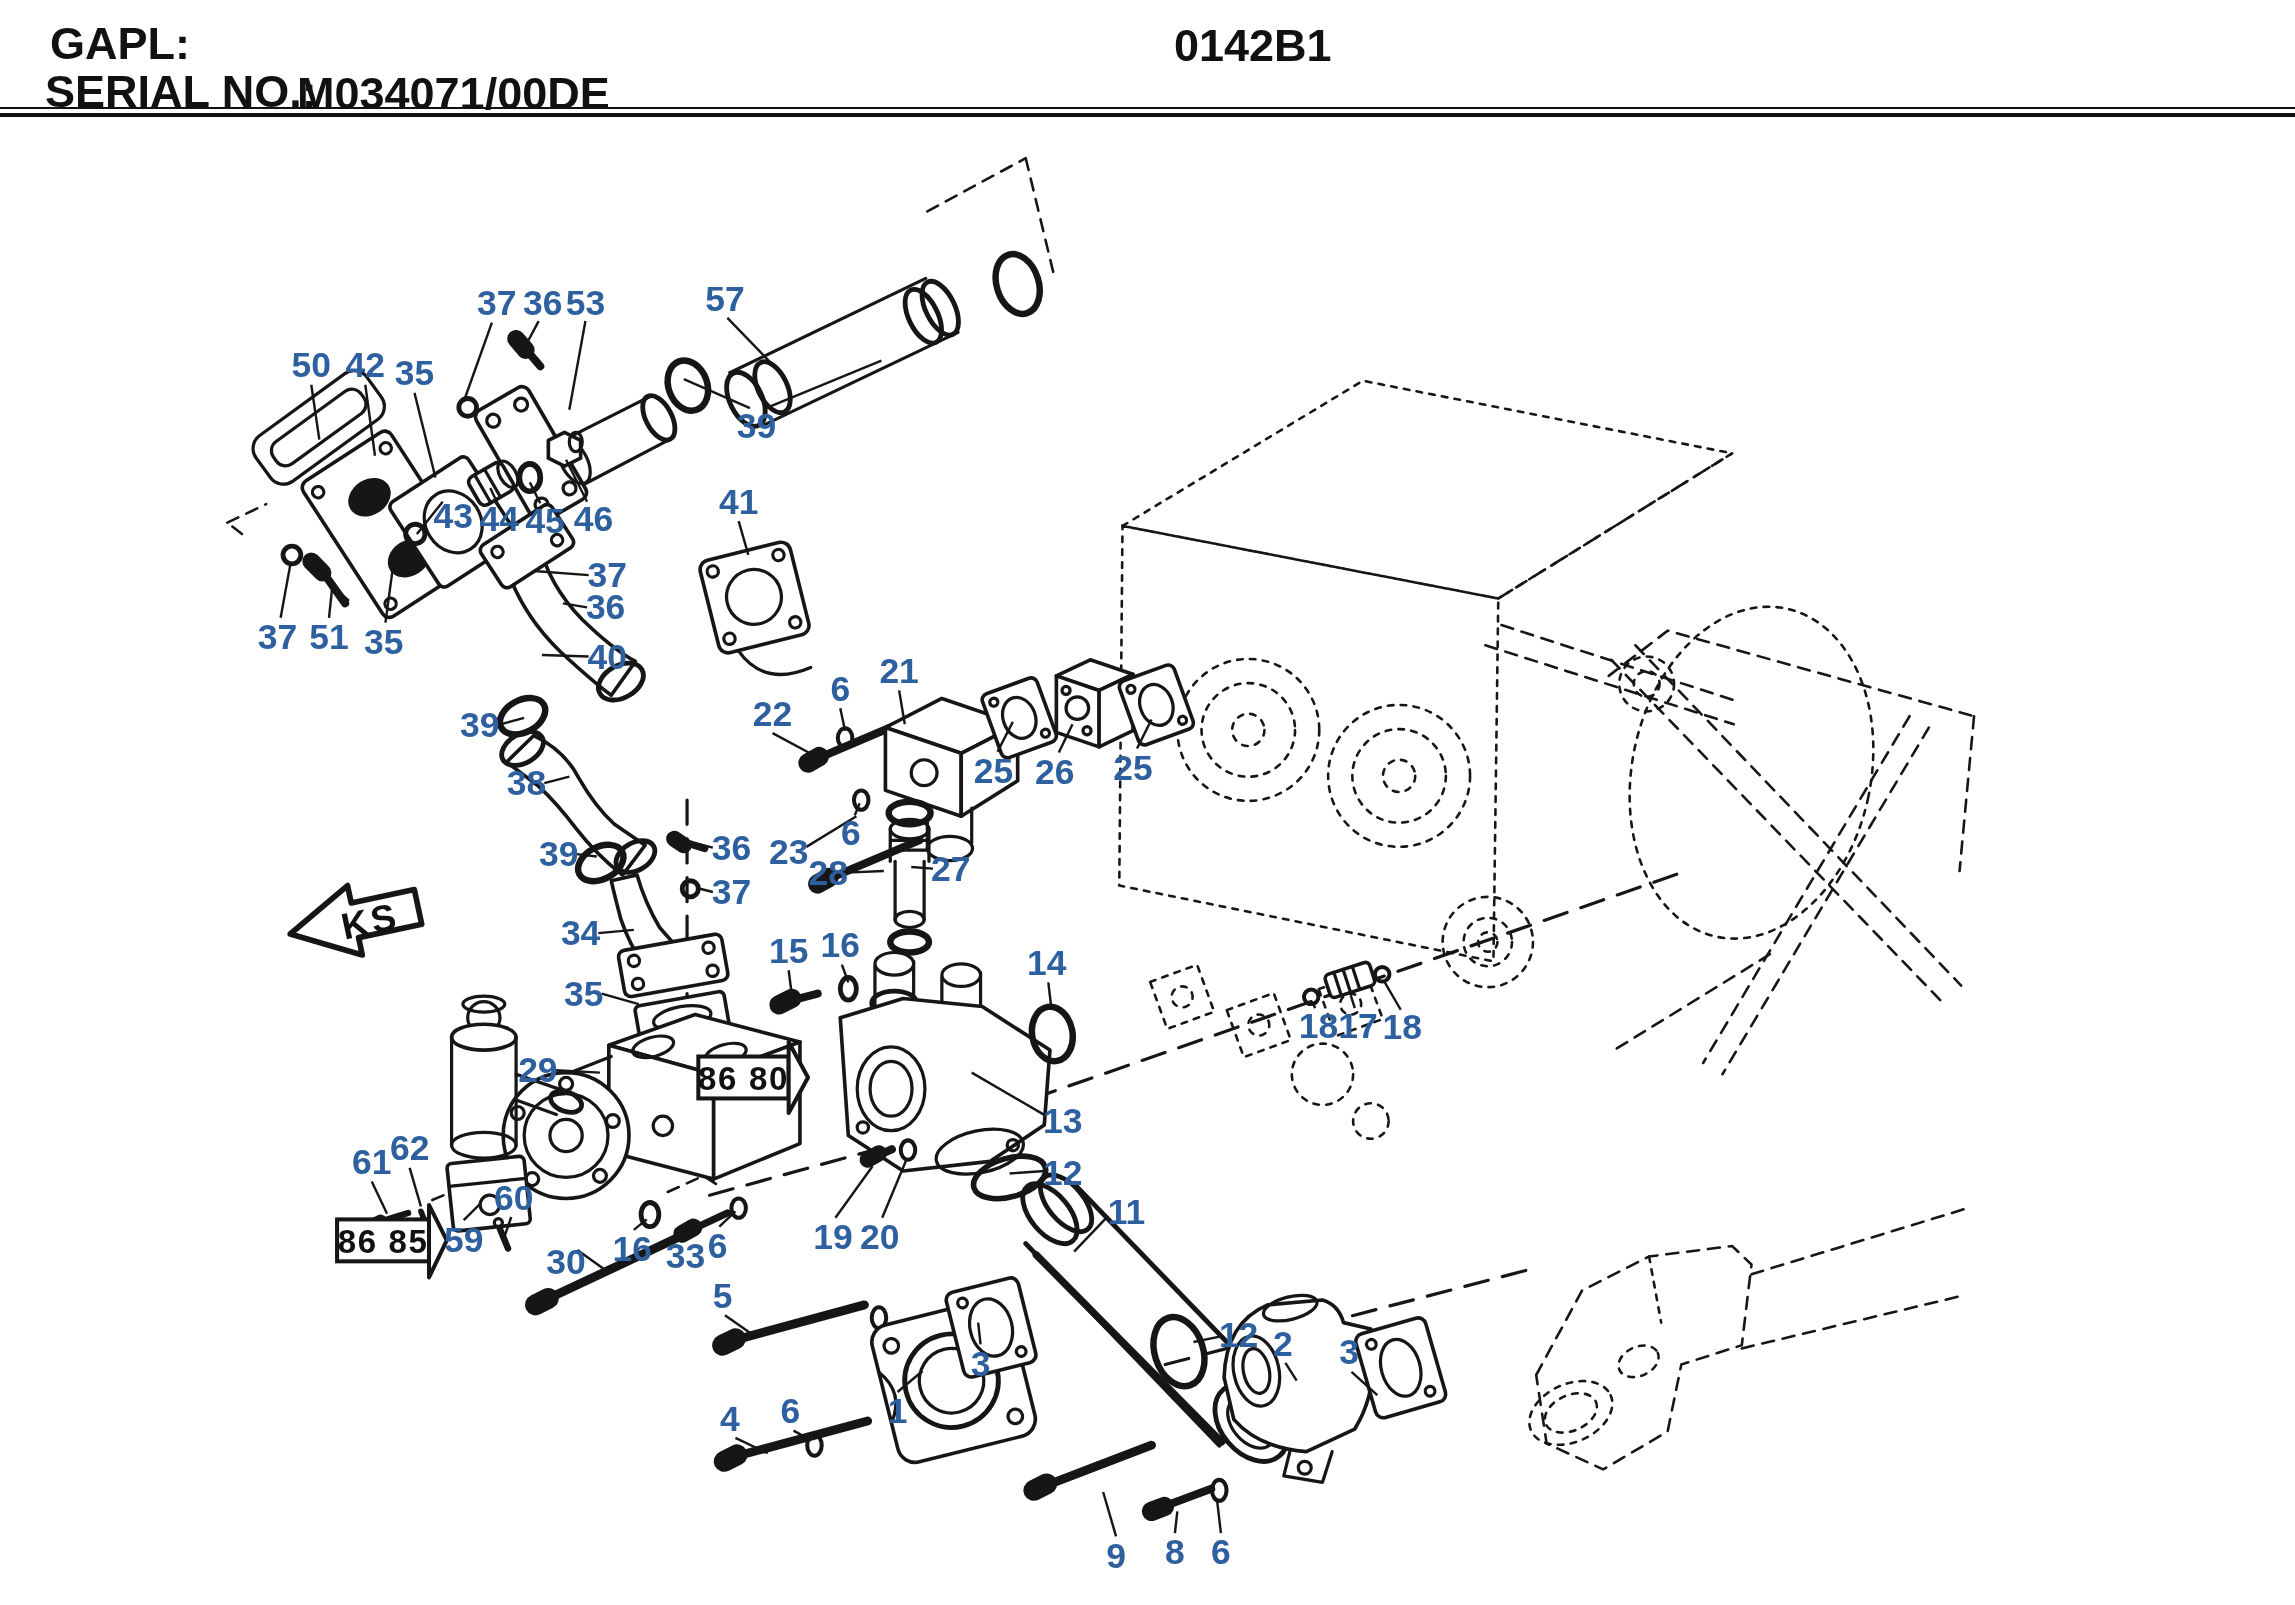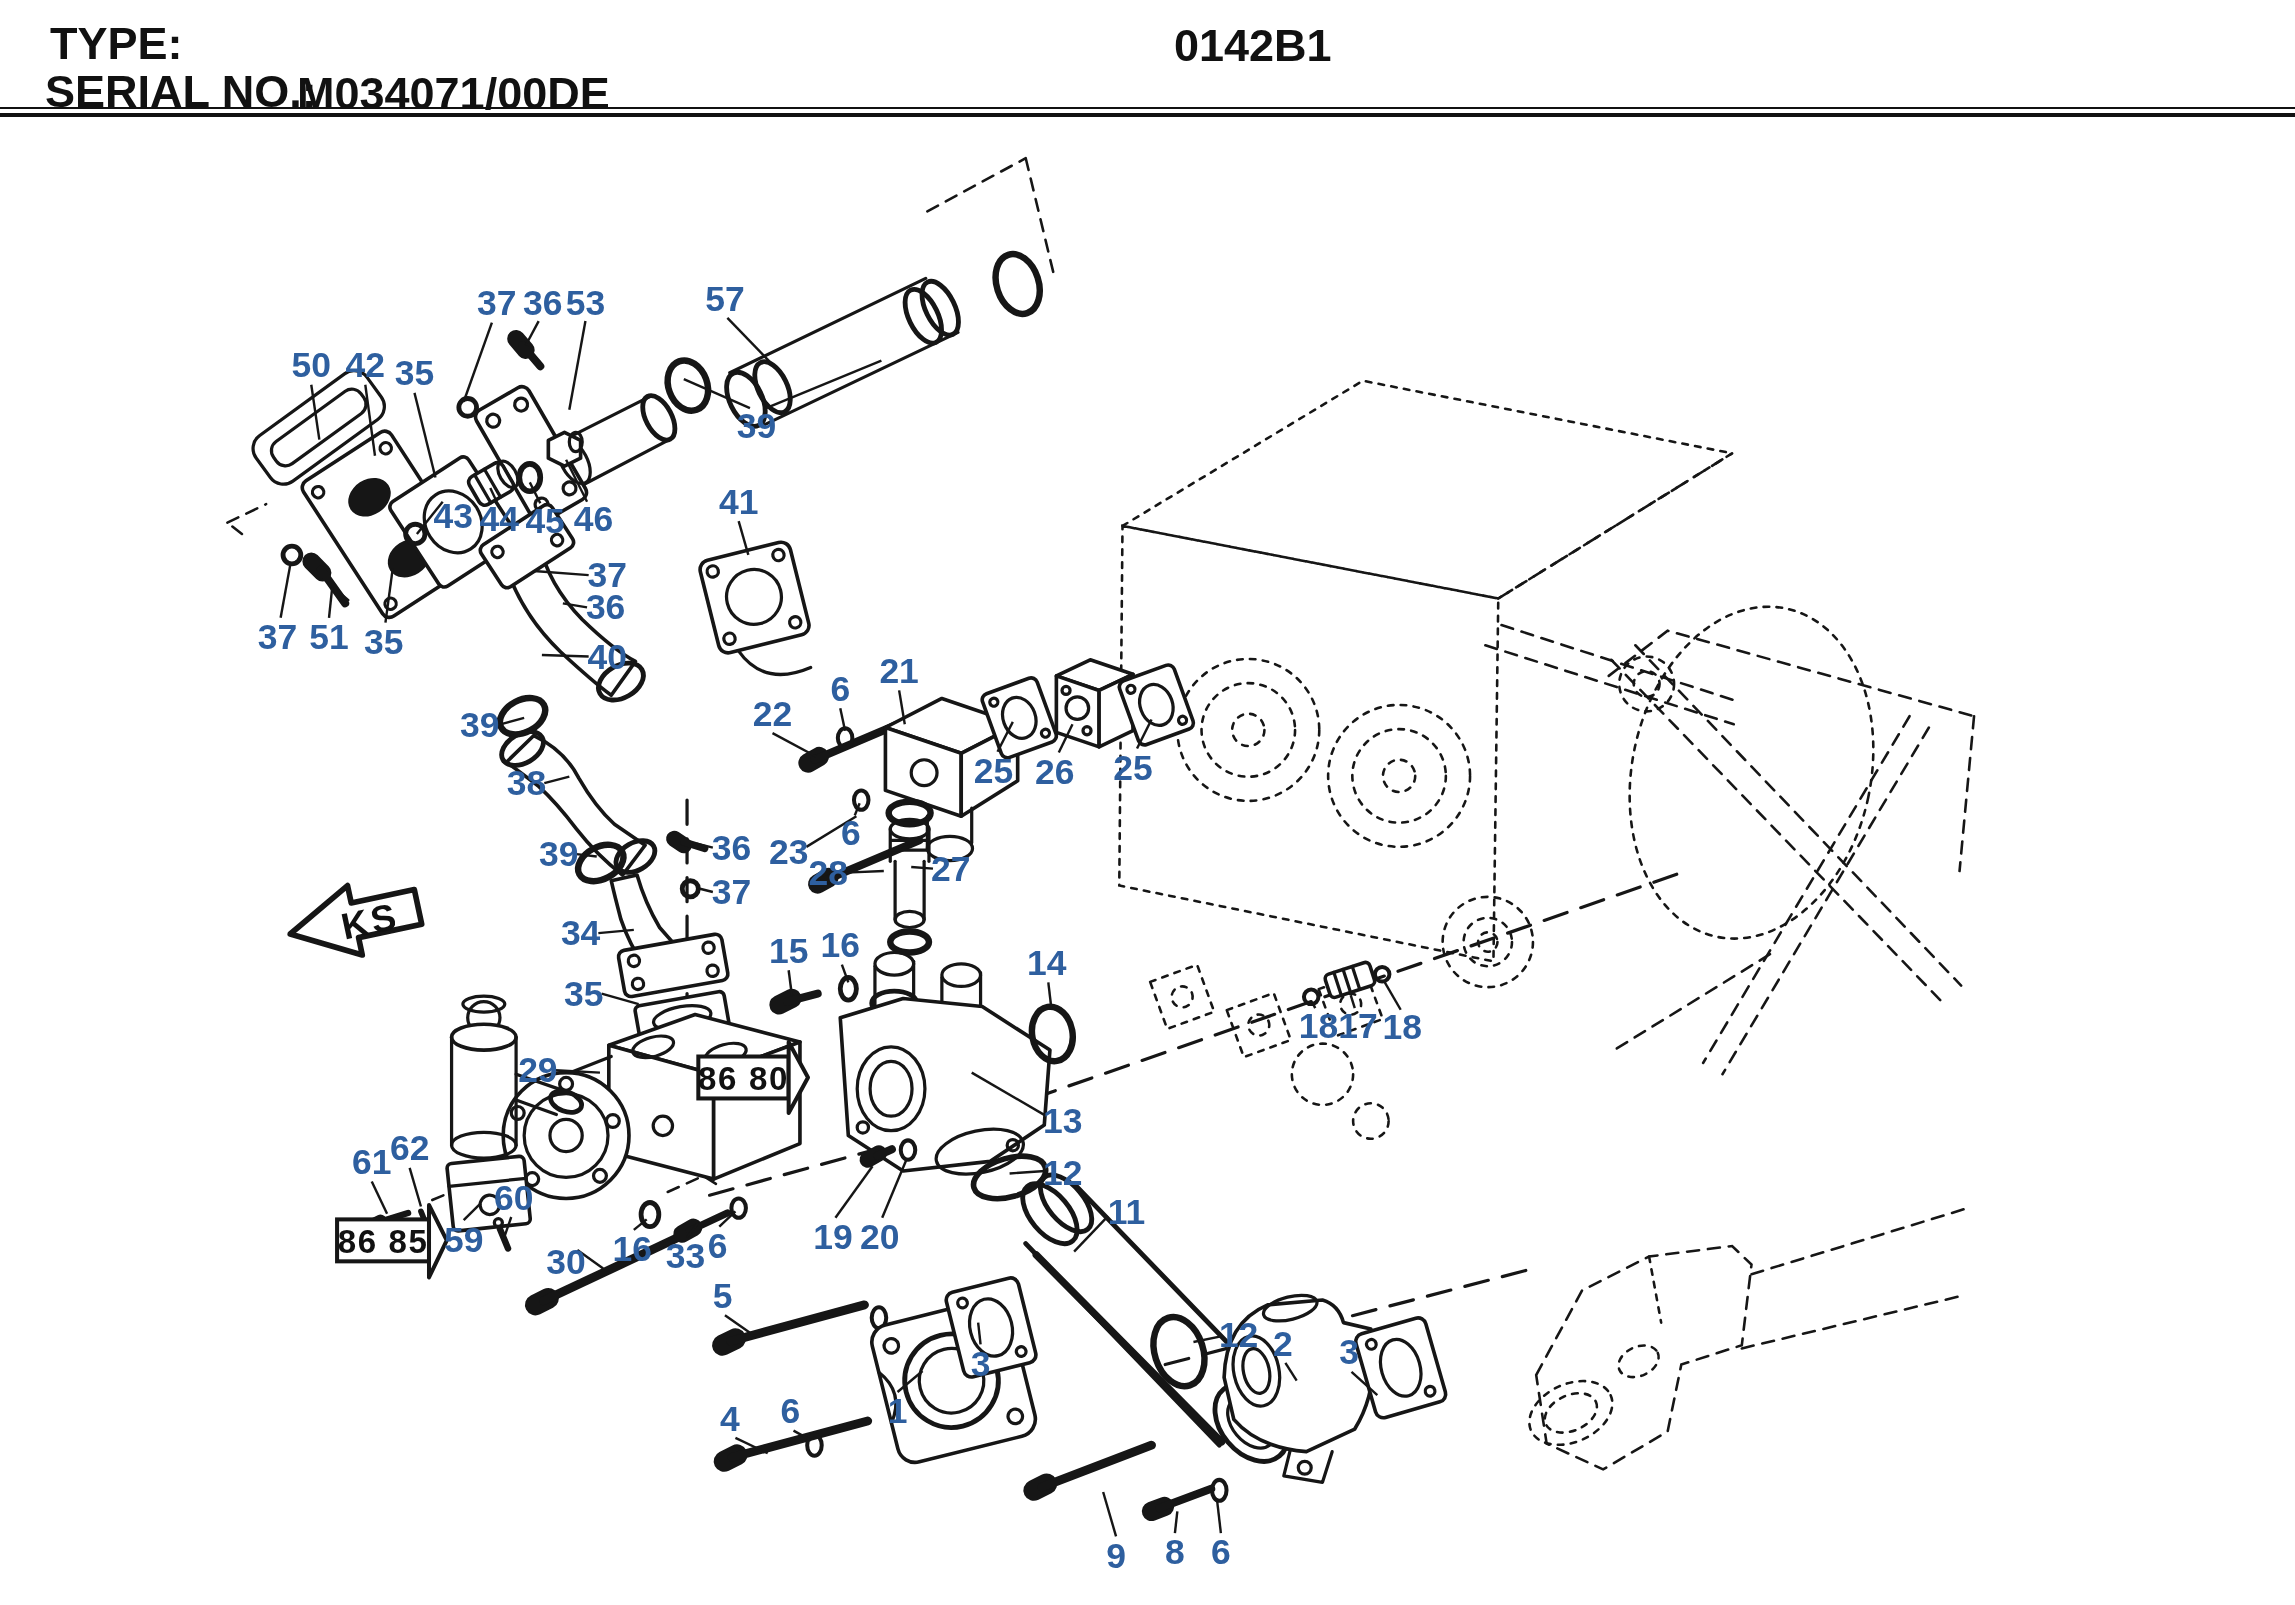--- a/index.html
+++ b/index.html
@@ -20,21 +20,21 @@
   .ldr{stroke:#161616;stroke-width:3;fill:none;}
   .co{font:bold 44px "Liberation Sans",sans-serif;fill:#2e5f9f;text-anchor:middle;}
   .fa{font:bold 41px "Liberation Sans",sans-serif;fill:#111;text-anchor:middle;letter-spacing:2px;}
   .ks{font:bold 46px "Liberation Sans",sans-serif;fill:#111;text-anchor:middle;letter-spacing:4px;}
 </style>
 </head>
 <body>
 
 <div class="page">
 
-  <span class="hdr" style="left:50px;top:18px">TYPE:</span>
+  <span class="hdr" style="left:50px;top:18px">GAPL:</span>
   <span class="hdr" style="left:45px;top:66px">SERIAL NO.:</span>
   <span class="hdr" style="left:297px;top:68px">M034071/00DE</span>
   <span class="hdr" style="left:1174px;top:20px">0142B1</span>
   <div class="rule"></div>
   <div class="rule2"></div>
 
   <svg id="art" width="2295" height="1605" viewBox="0 0 2846 1990">
 
     <g>
       <path class="d2" d="M1392,652 L1690,472 L2148,562 L1858,742 Z"></path>

